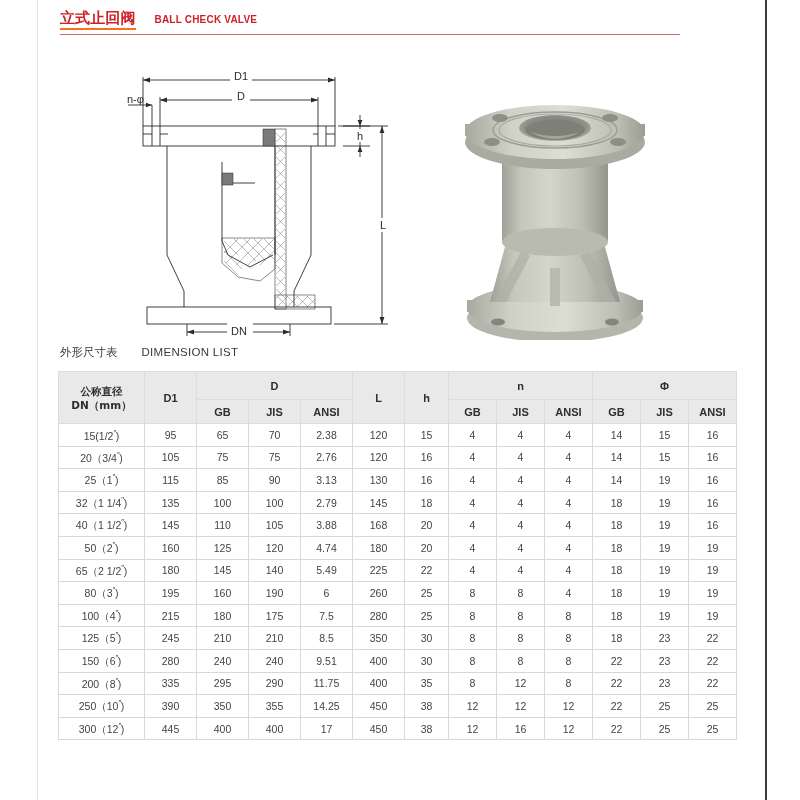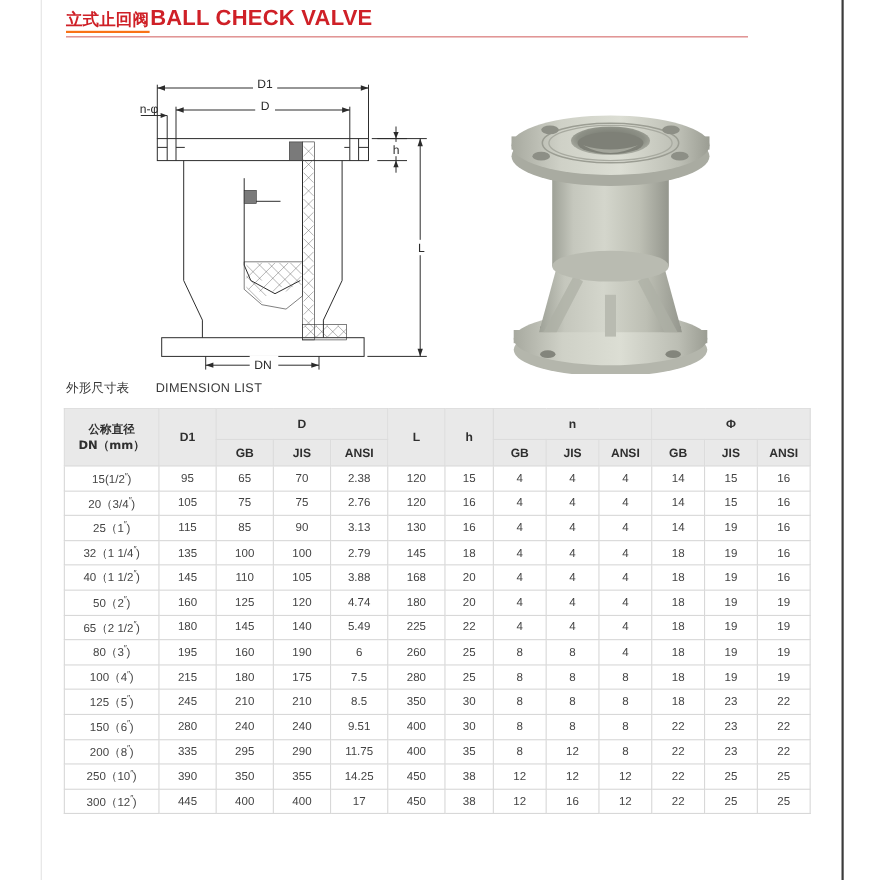--- a/index.html
+++ b/index.html
@@ -41,22 +41,22 @@
     line-height: 19px;
   }
   #header .title-cn {
     font-family: "DejaVu Sans", "Liberation Sans", sans-serif;
     font-size: 15px;
     font-weight: bold;
     border-bottom: 2px solid #f97316;
     padding-bottom: 1px;
   }
   #header .title-en {
-    margin-left: 1px;
-    font-size: 20px;
+    margin-left: 19px;
+    font-size: 10px;
     letter-spacing: .2px;
   }
   #header .rule {
     margin-top: 5px;
     height: 1px;
     background: #d46a6a;
     width: 620px;
   }
 
   

